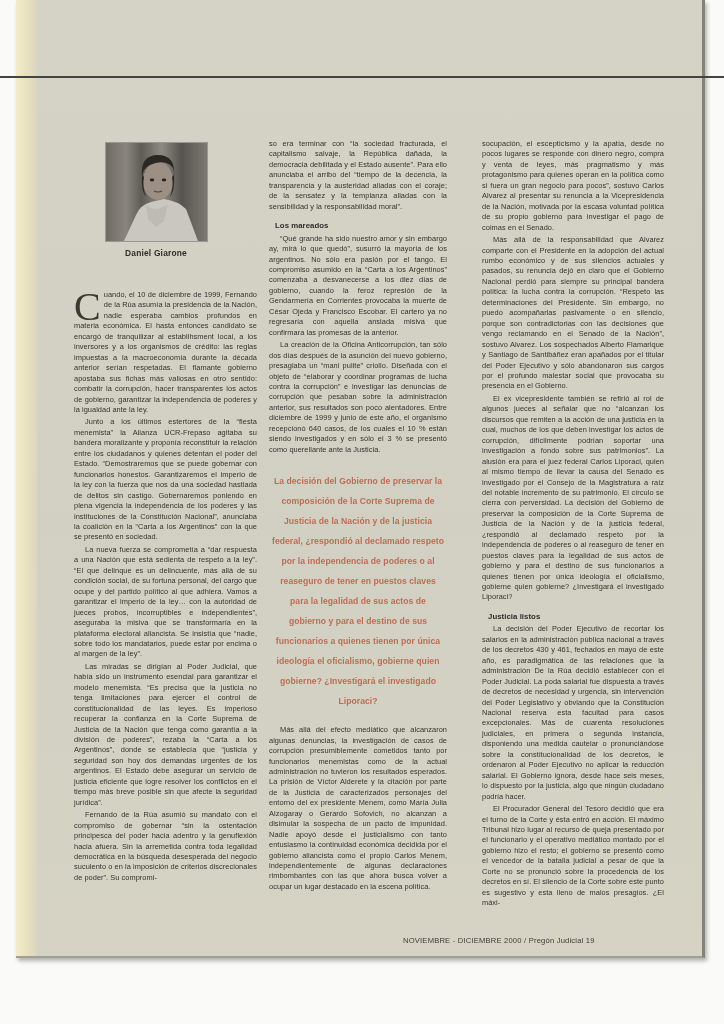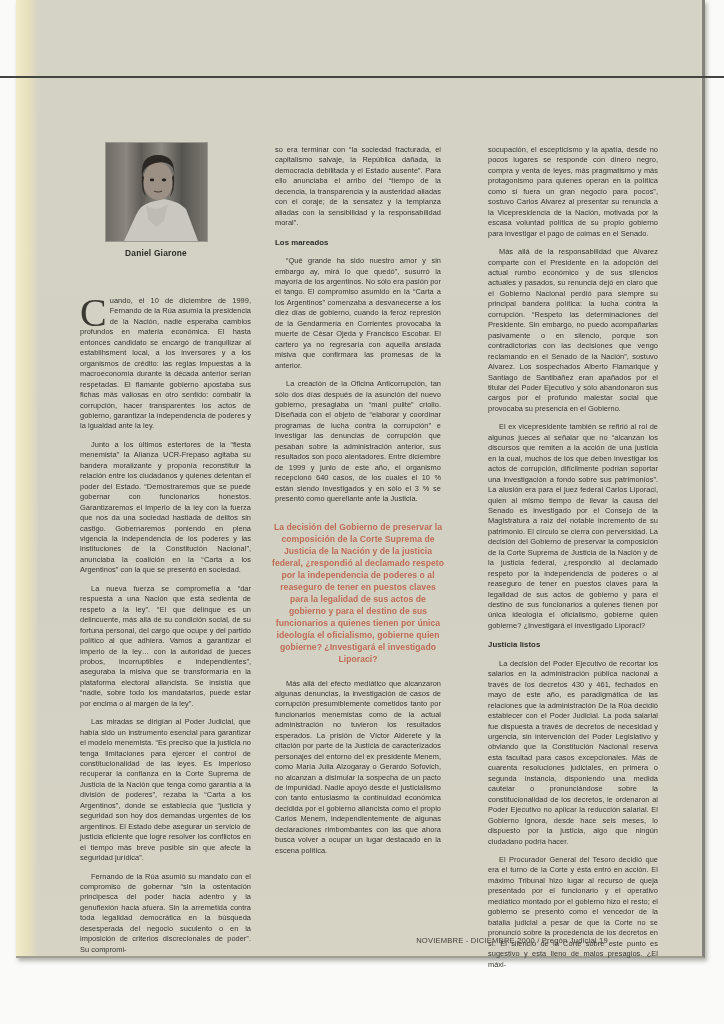--- a/index.html
+++ b/index.html
@@ -34,39 +34,39 @@
     text-align:center;font-size:8.4px;font-weight:bold;color:#2e2e29;
     letter-spacing:0.2px;
   }
   .col{
     position:absolute;text-align:justify;color:#33332e;
     font-size:7.4px;line-height:10.45px;letter-spacing:0.05px;
   }
   .col-1{left:72px;top:288px;width:187px;}
   .col-2{left:267px;top:137px;width:182px;}
   .col-3{left:480px;top:137px;width:186px;}
-  .col p{margin:8px;text-indent:11px;}
+  .col p{margin:2px;text-indent:11px;}
   .col p.first{text-indent:0;}
   .dropcap{
     float:left;font-family:"Liberation Serif", serif;
     font-size:40px;line-height:29px;padding:2px 3px 0 0;color:#3a3a33;
   }
   .subhead{
     font-size:7.8px;font-weight:bold;color:#2e2e29;
     margin:9px 0 2px 8px;text-align:left;text-indent:0;
   }
   .pullquote{
     margin:16px 4px 14px 4px;
-    font-size:8.6px;line-height:12px;font-weight:bold;
+    font-size:8.6px;line-height:20px;font-weight:bold;
     text-align:center;text-indent:0;
     color:#bf6c55;
   }
   .footer{
-    position:absolute;left:389px;top:936px;width:246px;
-    text-align:center;font-size:7.6px;color:#3c3c36;letter-spacing:0.2px;
+    position:absolute;left:403px;top:936px;width:246px;
+    text-align:left;font-size:7.6px;color:#3c3c36;letter-spacing:0.2px;
   }
 </style>
 </head>
 <body>
 
 <div class="paper"></div>
 <div class="edge-strip"></div>
 <div class="top-rule"></div>
 
 <div class="photo">

